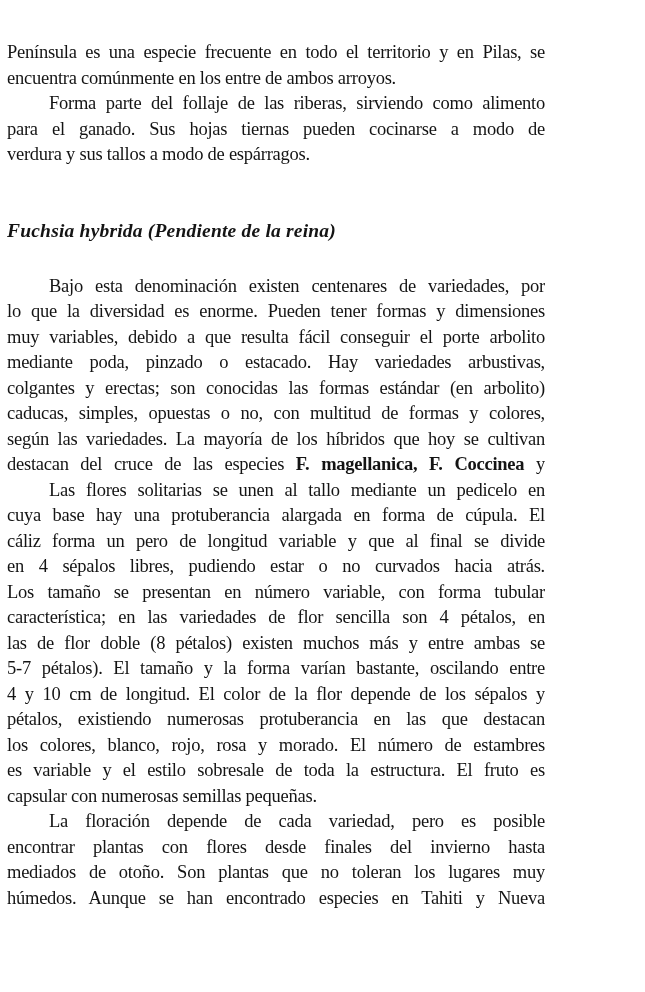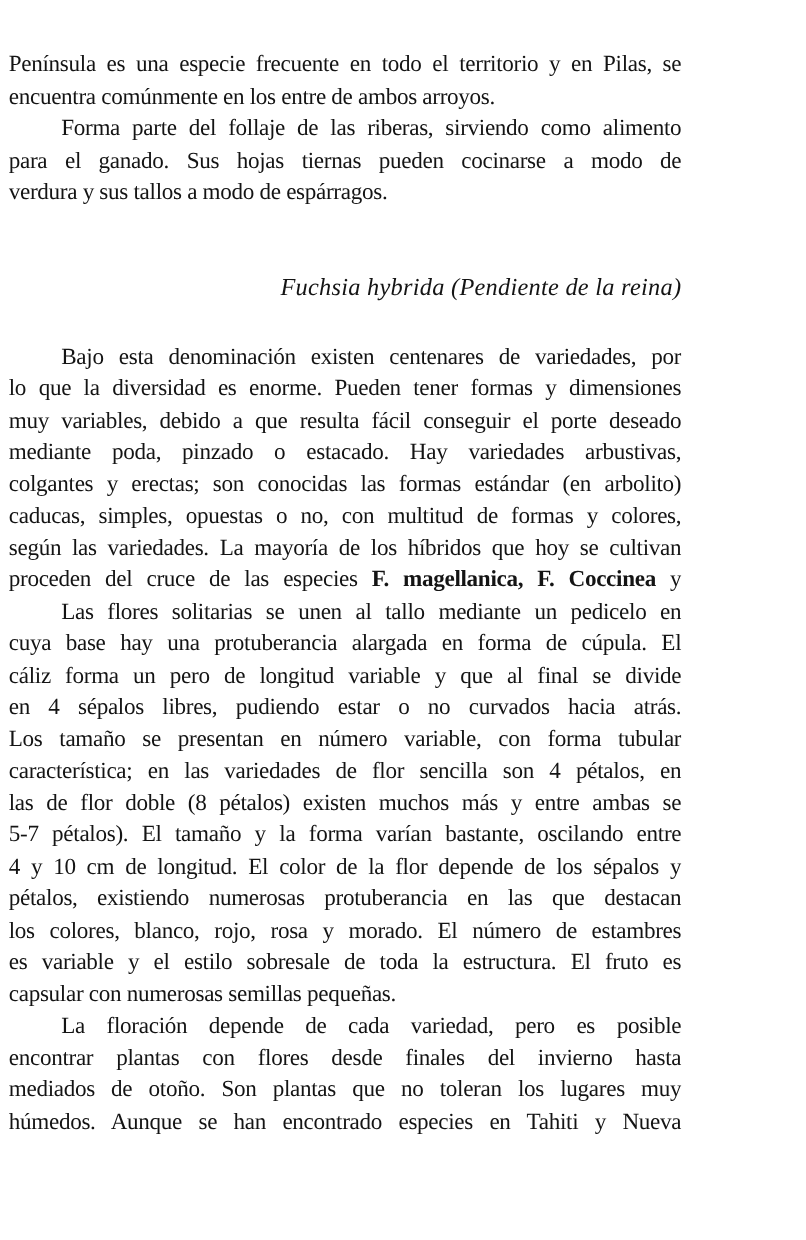--- a/index.html
+++ b/index.html
@@ -27,23 +27,23 @@
     text-align: justify;
     text-align-last: justify;
     overflow: hidden;
     white-space: nowrap;
   }
   .line.lastline { text-align-last: left; }
   .line.firstindent { padding-left: 42px; }
   .bold { font-weight: 700; }
   .heading {
     font-size: 19.5px;
-    font-weight: 400;
+    font-weight: 700;
     font-style: italic;
-    text-align: right;
+    text-align: left;
     line-height: 26px;
     margin: 50px 0 30px 0;
     letter-spacing: 0.2px;
   }
 </style>
 </head>
 <body>
 
 <div class="page">
   <div>
@@ -53,26 +53,26 @@
       </div>
       <div class="para">
         <div class="line firstindent">Forma parte del follaje de las riberas, sirviendo como alimento</div>
         <div class="line">para el ganado. Sus hojas tiernas pueden cocinarse a modo de</div>
         <div class="line lastline">verdura y sus tallos a modo de espárragos.</div>
       </div>
       <h2 class="heading">Fuchsia hybrida (Pendiente de la reina)</h2>
       <div class="para">
         <div class="line firstindent">Bajo esta denominación existen centenares de variedades, por</div>
         <div class="line">lo que la diversidad es enorme. Pueden tener formas y dimensiones</div>
-        <div class="line">muy variables, debido a que resulta fácil conseguir el porte deseado</div>
+        <div class="line">muy variables, debido a que resulta fácil conseguir el porte arbolito</div>
         <div class="line">mediante poda, pinzado o estacado. Hay variedades arbustivas,</div>
         <div class="line">colgantes y erectas; son conocidas las formas estándar (en arbolito)</div>
         <div class="line">caducas, simples, opuestas o no, con multitud de formas y colores,</div>
         <div class="line">según las variedades. La mayoría de los híbridos que hoy se cultivan</div>
-        <div class="line"><span>proceden del cruce de las especies </span><span class="bold">F. magellanica, F. Coccinea</span><span> y</span></div>
+        <div class="line"><span>destacan del cruce de las especies </span><span class="bold">F. magellanica, F. Coccinea</span><span> y</span></div>
       </div>
       <div class="para">
         <div class="line firstindent">Las flores solitarias se unen al tallo mediante un pedicelo en</div>
         <div class="line">cuya base hay una protuberancia alargada en forma de cúpula. El</div>
         <div class="line">cáliz forma un pero de longitud variable y que al final se divide</div>
         <div class="line">en 4 sépalos libres, pudiendo estar o no curvados hacia atrás.</div>
         <div class="line">Los tamaño se presentan en número variable, con forma tubular</div>
         <div class="line">característica; en las variedades de flor sencilla son 4 pétalos, en</div>
         <div class="line">las de flor doble (8 pétalos) existen muchos más y entre ambas se</div>
         <div class="line">5-7 pétalos). El tamaño y la forma varían bastante, oscilando entre</div>

